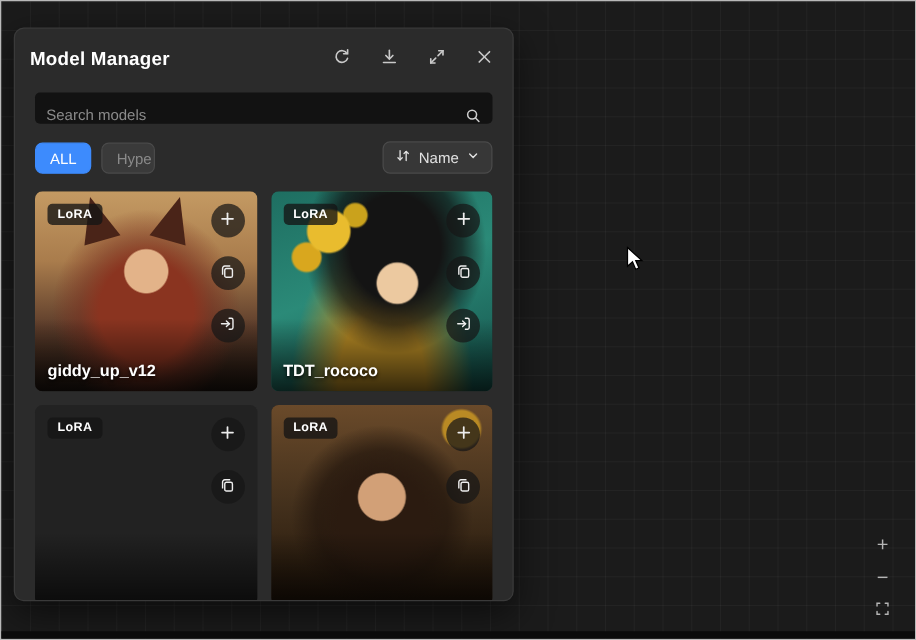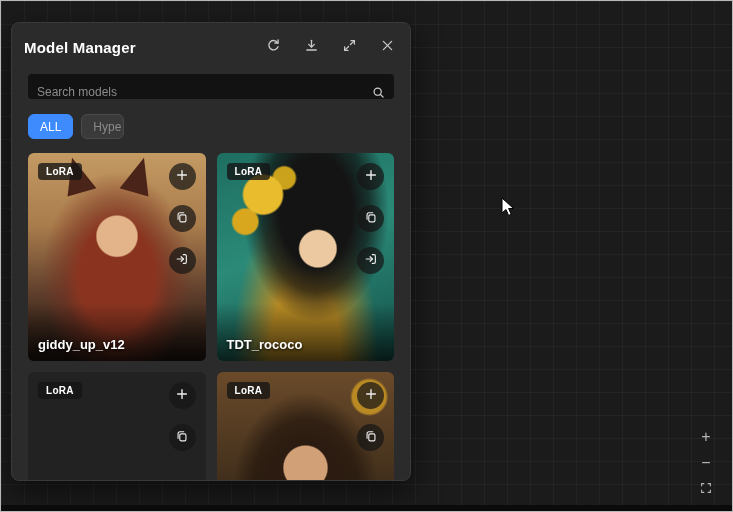--- a/index.html
+++ b/index.html
@@ -58,21 +58,21 @@
   .sort {
     margin-left:auto; height:26px; background:#373737; border:1px solid #4a4a4a; border-radius:6px;
     display:flex; align-items:center; gap:6px; padding:0 9px;
     color:#e2e2e2; font-size:12px; cursor:pointer;
   }
   .sort svg { width:13px; height:13px; }
   .sort .chev svg { width:11px; height:11px; }
 
   
   .cards { display:grid; grid-template-columns:1fr 1fr; gap:11px; margin:14px 16px 0; }
-  .card { position:relative; height:208px; border-radius:6px; overflow:hidden; background:#222; cursor:pointer; }
+  .card { position:relative; height:160px; border-radius:6px; overflow:hidden; background:#222; cursor:pointer; }
   .thumb { position:absolute; inset:0; }
   .card::after{
     content:""; position:absolute; left:0; right:0; bottom:0; height:58px;
     background:linear-gradient(transparent, rgba(0,0,0,.7)); pointer-events:none; z-index:1;
   }
 
   .thumb1{
     background:
       radial-gradient(circle at 50% 40%, #e3b389 0 13%, transparent 14%),
       radial-gradient(ellipse at 50% 60%, #8a3420 0 30%, rgba(122,47,31,.55) 42%, transparent 60%),
@@ -201,20 +201,36 @@
         <svg viewBox="0 0 16 16">
             <circle cx="7" cy="7" r="4.4" fill="none" stroke="currentColor" stroke-width="1.5"></circle>
             <line x1="10.4" y1="10.4" x2="13.7" y2="13.7" stroke="currentColor" stroke-width="1.5" stroke-linecap="round"></line>
           </svg>
       </span>
     </div>
 
     <div class="chips-row">
       <button class="chip active">ALL</button>
       <button class="chip dim">Hype</button>
+      <div class="sort">
+        <span>
+          <svg viewBox="0 0 16 16" fill="none" stroke="currentColor" stroke-width="1.3" stroke-linecap="round">
+              <path d="M5 3.2v9"></path>
+              <path d="M5 12.2 2.9 10.1M5 12.2l2.1-2.1"></path>
+              <path d="M11 12.8v-9"></path>
+              <path d="M11 3.8 8.9 5.9M11 3.8l2.1 2.1"></path>
+            </svg>
+        </span>
+        <span>Name</span>
+        <span class="chev">
+          <svg viewBox="0 0 16 16">
+              <polyline points="4,6 8,10.2 12,6" fill="none" stroke="currentColor" stroke-width="1.6" stroke-linecap="round"></polyline>
+            </svg>
+        </span>
+      </div>
     </div>
 
     <div class="cards">
 
       <div class="card">
         <div class="thumb thumb1"></div>
         <span class="badge">LoRA</span>
         <button class="cbtn b1">
           <span><svg viewBox="0 0 16 16" stroke="currentColor" stroke-width="1.6" stroke-linecap="round">
                 <line x1="8" y1="3" x2="8" y2="13"></line>

